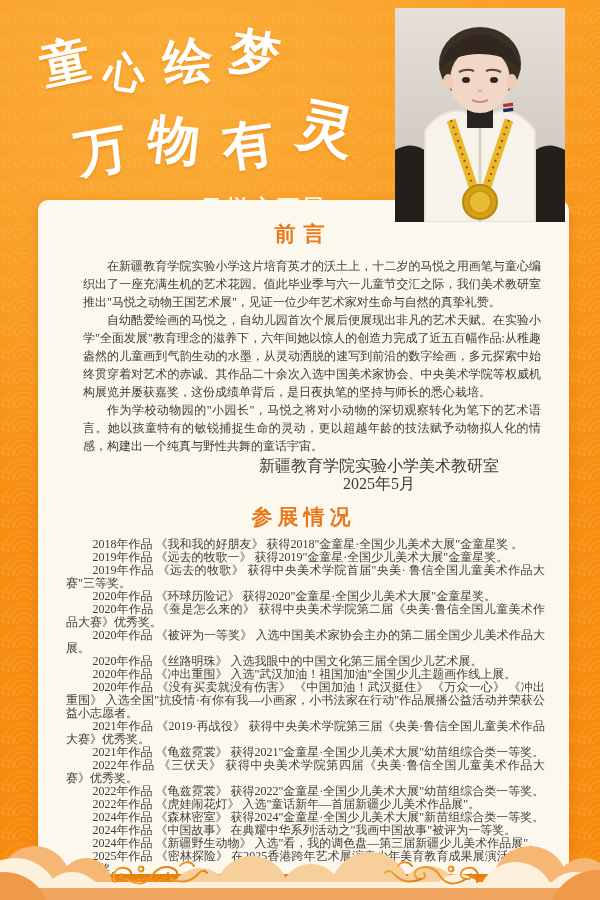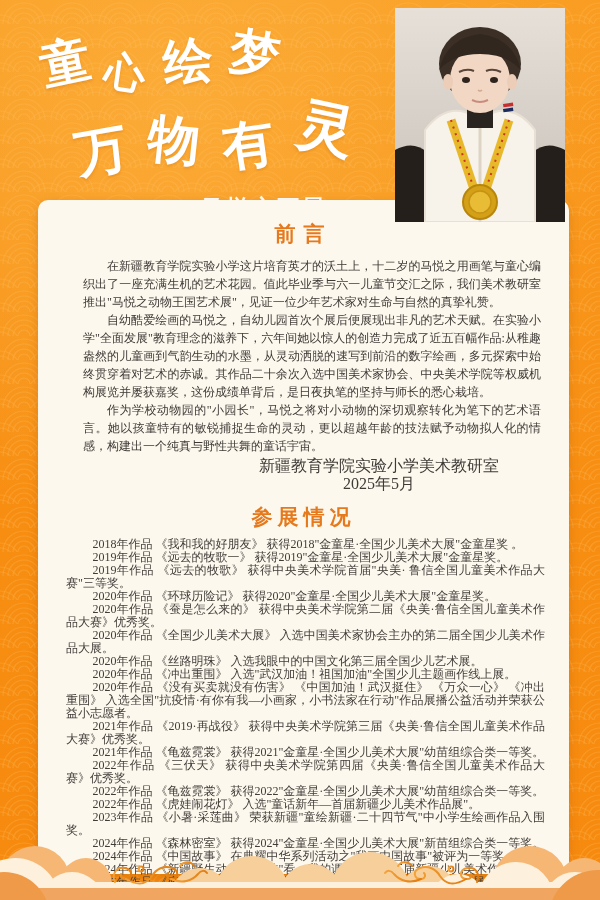--- a/index.html
+++ b/index.html
@@ -145,30 +145,29 @@
       <div>新疆教育学院实验小学美术教研室</div>
       <div>2025年5月</div>
     </div>
     <h2 class="h-exh">参展情况</h2>
     <div class="exh-list">
         <p>2018年作品 《我和我的好朋友》 获得2018"金童星·全国少儿美术大展"金童星奖 。</p>
         <p>2019年作品 《远去的牧歌一》 获得2019"金童星·全国少儿美术大展"金童星奖。</p>
         <p>2019年作品 《远去的牧歌》 获得中央美术学院首届"央美· 鲁信全国儿童美术作品大赛"三等奖。</p>
         <p>2020年作品 《环球历险记》 获得2020"金童星·全国少儿美术大展"金童星奖。</p>
         <p>2020年作品 《蚕是怎么来的》 获得中央美术学院第二届《央美·鲁信全国儿童美术作品大赛》优秀奖。</p>
-        <p>2020年作品 《全国少儿美术大展》 入选中国美术家协会主办的第二届全国少儿美术作品大展。</p>
+        <p>2020年作品 《被评为一等奖》 入选中国美术家协会主办的第二届全国少儿美术作品大展。</p>
         <p>2020年作品 《丝路明珠》 入选我眼中的中国文化第三届全国少儿艺术展。</p>
         <p>2020年作品 《冲出重围》 入选"武汉加油！祖国加油"全国少儿主题画作线上展。</p>
         <p>2020年作品 《没有买卖就没有伤害》 《中国加油！武汉挺住》 《万众一心》 《冲出重围》 入选全国"抗疫情·有你有我—小画家，小书法家在行动"作品展播公益活动并荣获公益小志愿者。</p>
         <p>2021年作品 《2019·再战役》 获得中央美术学院第三届《央美·鲁信全国儿童美术作品大赛》优秀奖。</p>
         <p>2021年作品 《龟兹霓裳》 获得2021"金童星·全国少儿美术大展"幼苗组综合类一等奖。</p>
         <p>2022年作品 《三伏天》 获得中央美术学院第四届《央美·鲁信全国儿童美术作品大赛》优秀奖。</p>
         <p>2022年作品 《龟兹霓裳》 获得2022"金童星·全国少儿美术大展"幼苗组综合类一等奖。</p>
         <p>2022年作品 《虎娃闹花灯》 入选"童话新年—首届新疆少儿美术作品展"。</p>
-        <p>2023年作品 《小暑·采莲曲》 荣获新疆"童绘新疆·二十四节气"中小学生绘画作品入围奖。</p>
         <p>2024年作品 《森林密室》 获得2024"金童星·全国少儿美术大展"新苗组综合类一等奖。</p>
         <p>2024年作品 《中国故事》 在典耀中华系列活动之"我画中国故事"被评为一等奖。</p>
         <p>2024年作品 《新疆野生动物》 入选"看，我的调色盘—第三届新疆少儿美术作品展"。</p>
         <p>2025年作品 《密林探险》 在2025香港跨年艺术展演青少年美育教育成果展演活动少年A组金奖。</p>
       </div>
   </div>
 
   <div class="clouds">
     <i class="cb" style="left:0px;top:846px;width:70px;height:70px"></i>
     <i class="cb" style="left:60px;top:858px;width:52px;height:52px"></i>

